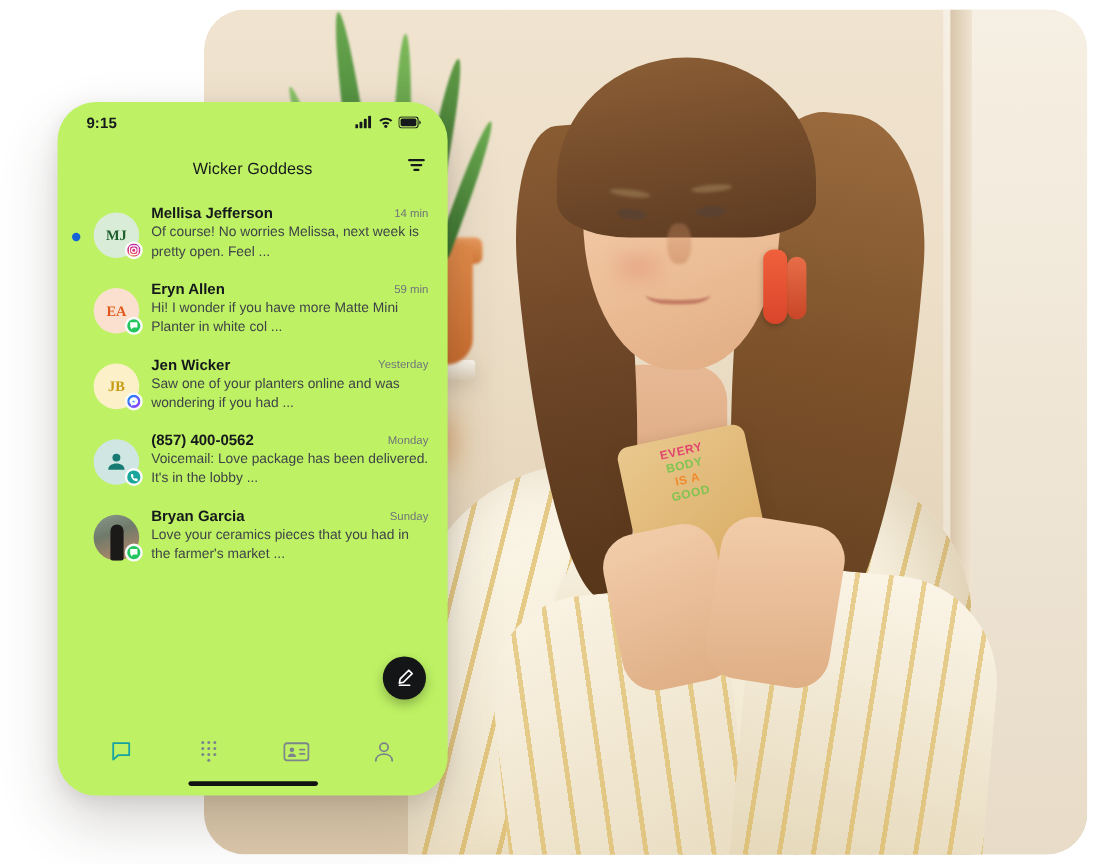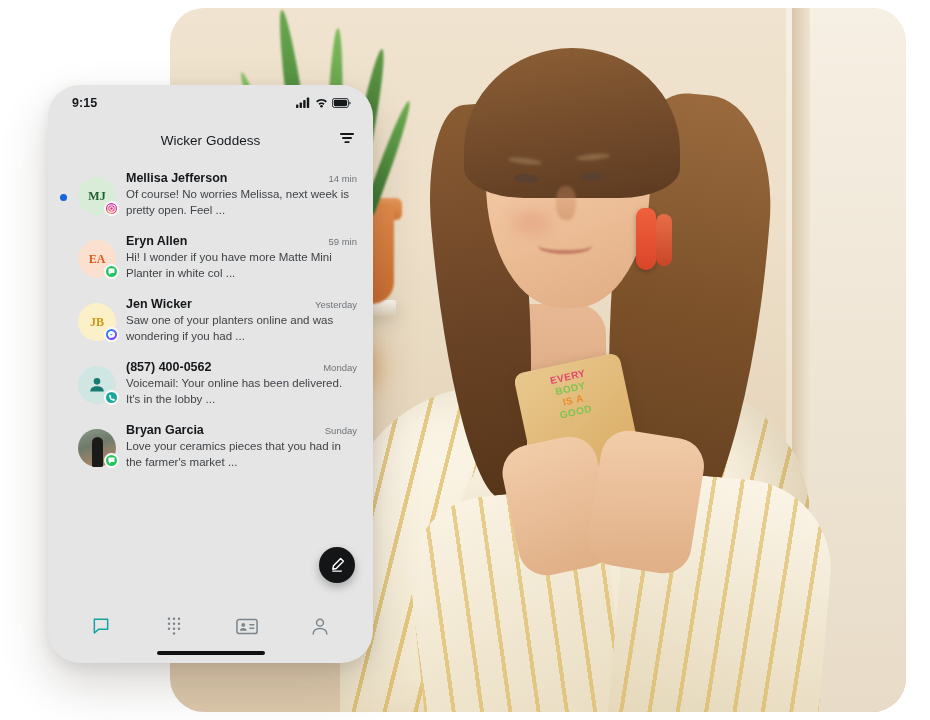--- a/index.html
+++ b/index.html
@@ -176,21 +176,21 @@
     position:absolute; inset:8px; font-size:10px; line-height:12px;
     color:#e2466f; font-weight:700; font-family:"Liberation Sans",sans-serif;
     transform:rotate(-1deg); text-align:center; letter-spacing:.5px;
   }
   .phone-prop-txt .g{ color:#7ec450; }
   .phone-prop-txt .o{ color:#f08a2c; }
 
   
   .phone{
     position:absolute; left:48px; top:85px; width:325px; height:578px;
-    background:#e5e5e5; border-radius:32px;
+    background:#bef264; border-radius:32px;
     box-shadow:0 22px 48px rgba(60,50,40,.20), 0 4px 14px rgba(60,50,40,.10);
     overflow:hidden; z-index:5;
   }
   .status-bar{
     height:36px; display:flex; align-items:center; justify-content:space-between;
     padding:0 22px 0 24px;
   }
   .status-time{ font-size:12.5px; font-weight:700; color:#16191c; letter-spacing:.1px; }
   .status-icons{ display:flex; align-items:center; gap:4px; }
 
@@ -447,21 +447,21 @@
             <svg width="8" height="8" viewBox="0 0 12 12">
               <path d="M3.3 1.6c.4 0 .7.2.9.6l.7 1.4c.2.4.1.8-.2 1.1l-.5.5c.5 1 1.3 1.8 2.3 2.3l.5-.5c.3-.3.7-.4 1.1-.2l1.4.7c.4.2.6.5.6.9v1.1c0 .6-.5 1.1-1.1 1C4.8 10.1 1.9 7.2 1.6 2.7c0-.6.4-1.1 1-1.1z" fill="#fff"></path>
             </svg>
           </div>
         </div>
         <div class="conv-body">
           <div class="conv-top">
             <span class="conv-name">(857) 400-0562</span>
             <span class="conv-time">Monday</span>
           </div>
-          <div class="conv-msg">Voicemail: Your online has been delivered. It's in the lobby ...</div>
+          <div class="conv-msg">Voicemail: Love package has been delivered. It's in the lobby ...</div>
         </div>
       </div>
 
       <div class="conv">
         <div class="avatar-wrap">
           <div class="avatar av-photo-bryan"></div>
           <div class="badge b-sms">
             <svg width="9" height="9" viewBox="0 0 12 12">
               <path d="M2 2h8v6H5.5L3 10.2V8H2z" fill="#fff"></path>
             </svg>

